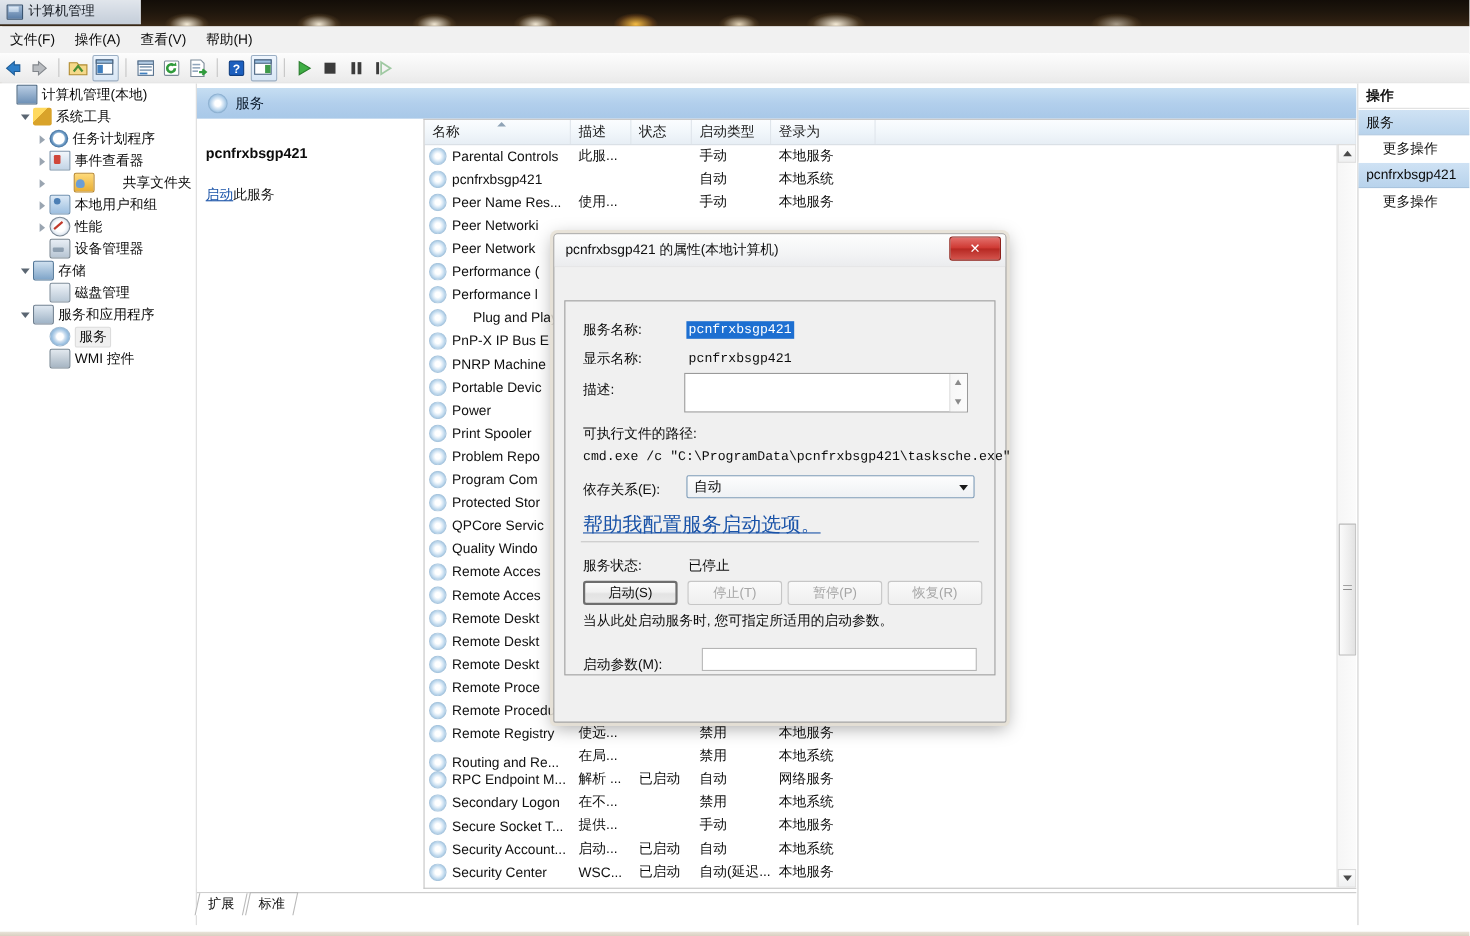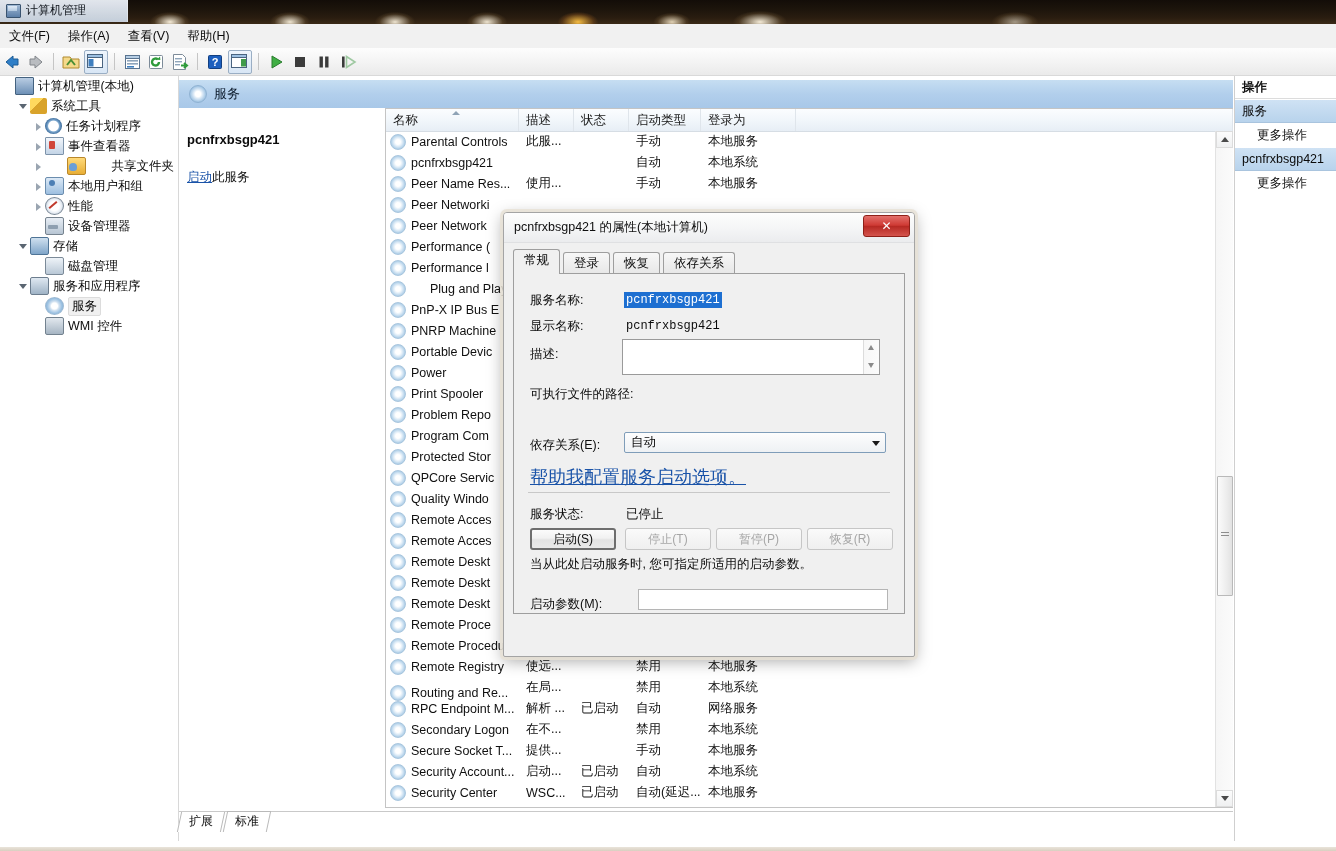--- a/index.html
+++ b/index.html
@@ -906,44 +906,39 @@
   <div class="winbottom"></div>
 
   <div class="dialog">
     <div class="dlg-title">
       <span class="dt">pcnfrxbsgp421 的属性(本地计算机)</span>
       <div class="dlg-close">✕</div>
     </div>
 
     <div class="dlg-body">
 
-      <div class="tabstrip">
-        <div class="dtab active">常规</div>
-        <div class="dtab">登录</div>
-        <div class="dtab">恢复</div>
-        <div class="dtab">依存关系</div>
-      </div>
 
       <div class="tabpanel">
 
         <div class="dlabel" style="left:16px; top:18px;">服务名称:</div>
         <div class="dval sel" style="left:110px; top:18px;">pcnfrxbsgp421</div>
 
         <div class="dlabel" style="left:16px; top:44px;">显示名称:</div>
         <div class="dval" style="left:112px; top:45px;">pcnfrxbsgp421</div>
 
         <div class="dlabel" style="left:16px; top:72px;">描述:</div>
         <div class="desc-box" style="top:65px;">
           <div class="desc-scroll">
             <div class="a up"></div>
             <div class="a dn"></div>
           </div>
         </div>
 
         <div class="dlabel" style="left:16px; top:112px;">可执行文件的路径:</div>
+        <div class="dval" style="left:16px; top:134px; white-space:nowrap;">cmd.exe /c "C:\ProgramData\pcnfrxbsgp421\tasksche.exe"</div>
 
         <div class="dlabel" style="left:16px; top:163px;">依存关系(E):</div>
         <div class="combo" style="top:158px;">
           <span>自动</span>
           <span class="carat"></span>
         </div>
 
         <div class="helplink" style="top:191px;">帮助我配置服务启动选项。</div>
 
         <div class="hrule" style="top:218px;"></div>

